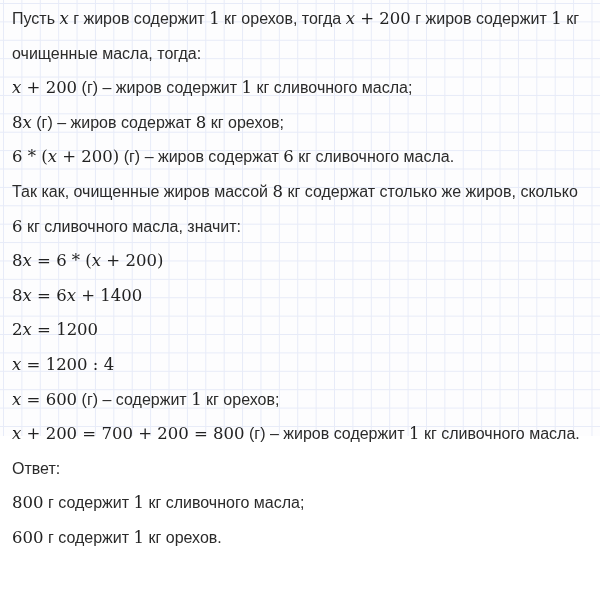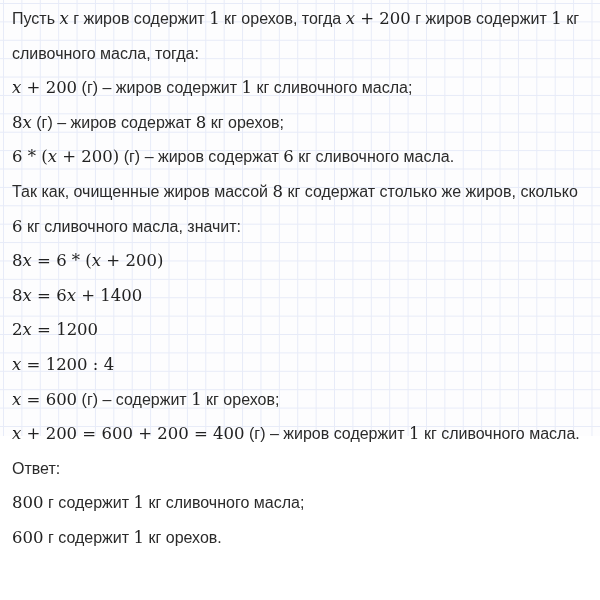--- a/index.html
+++ b/index.html
@@ -48,29 +48,29 @@
     font-size: 16.5px;
     color: #222222;
   }
 </style>
 </head>
 <body>
 
 <div class="page">
   <div class="content">
       <div class="line"><span class="txt">Пусть </span><span class="mvar">x</span><span class="txt"> г жиров содержит </span><span class="mnum">1</span><span class="txt"> кг орехов, тогда </span><span class="mvar">x</span><span class="mnum"> + 200</span><span class="txt"> г жиров содержит </span><span class="mnum">1</span><span class="txt"> кг</span></div>
-      <div class="line"><span class="txt">сливочного масла, тогда:</span></div>
+      <div class="line"><span class="txt">очищенные масла, тогда:</span></div>
       <div class="line"><span class="mvar">x</span><span class="mnum"> + 200</span><span class="txt"> (г) – жиров содержит </span><span class="mnum">1</span><span class="txt"> кг сливочного масла;</span></div>
       <div class="line"><span class="mnum">8</span><span class="mvar">x</span><span class="txt"> (г) – жиров содержат </span><span class="mnum">8</span><span class="txt"> кг орехов;</span></div>
       <div class="line"><span class="mnum">6 * (</span><span class="mvar">x</span><span class="mnum"> + 200)</span><span class="txt"> (г) – жиров содержат </span><span class="mnum">6</span><span class="txt"> кг сливочного масла.</span></div>
       <div class="line"><span class="txt">Так как, очищенные жиров массой </span><span class="mnum">8</span><span class="txt"> кг содержат столько же жиров, сколько</span></div>
       <div class="line"><span class="mnum">6</span><span class="txt"> кг сливочного масла, значит:</span></div>
       <div class="line"><span class="mnum">8</span><span class="mvar">x</span><span class="mnum"> = 6 * (</span><span class="mvar">x</span><span class="mnum"> + 200)</span></div>
       <div class="line"><span class="mnum">8</span><span class="mvar">x</span><span class="mnum"> = 6</span><span class="mvar">x</span><span class="mnum"> + 1400</span></div>
       <div class="line"><span class="mnum">2</span><span class="mvar">x</span><span class="mnum"> = 1200</span></div>
       <div class="line"><span class="mvar">x</span><span class="mnum"> = 1200 : 4</span></div>
       <div class="line"><span class="mvar">x</span><span class="mnum"> = 600</span><span class="txt"> (г) – содержит </span><span class="mnum">1</span><span class="txt"> кг орехов;</span></div>
-      <div class="line"><span class="mvar">x</span><span class="mnum"> + 200 = 600 + 200 = 400</span><span class="txt"> (г) – жиров содержит </span><span class="mnum">1</span><span class="txt"> кг сливочного масла.</span></div>
+      <div class="line"><span class="mvar">x</span><span class="mnum"> + 200 = 700 + 200 = 800</span><span class="txt"> (г) – жиров содержит </span><span class="mnum">1</span><span class="txt"> кг сливочного масла.</span></div>
       <div class="line"><span class="txt">Ответ:</span></div>
       <div class="line"><span class="mnum">800</span><span class="txt"> г содержит </span><span class="mnum">1</span><span class="txt"> кг сливочного масла;</span></div>
       <div class="line"><span class="mnum">600</span><span class="txt"> г содержит </span><span class="mnum">1</span><span class="txt"> кг орехов.</span></div>
     </div>
 </div>
 
 </body></html>

